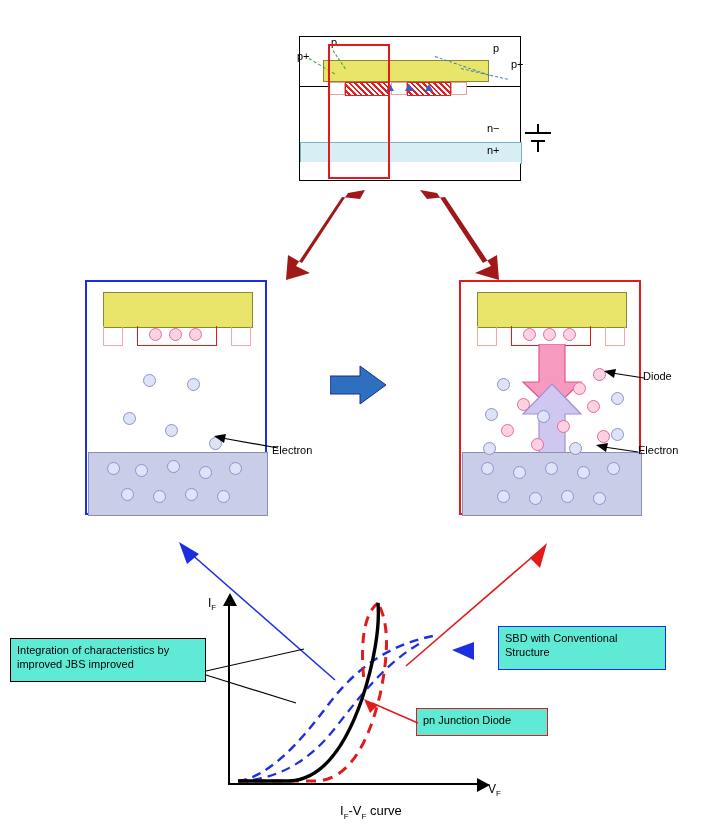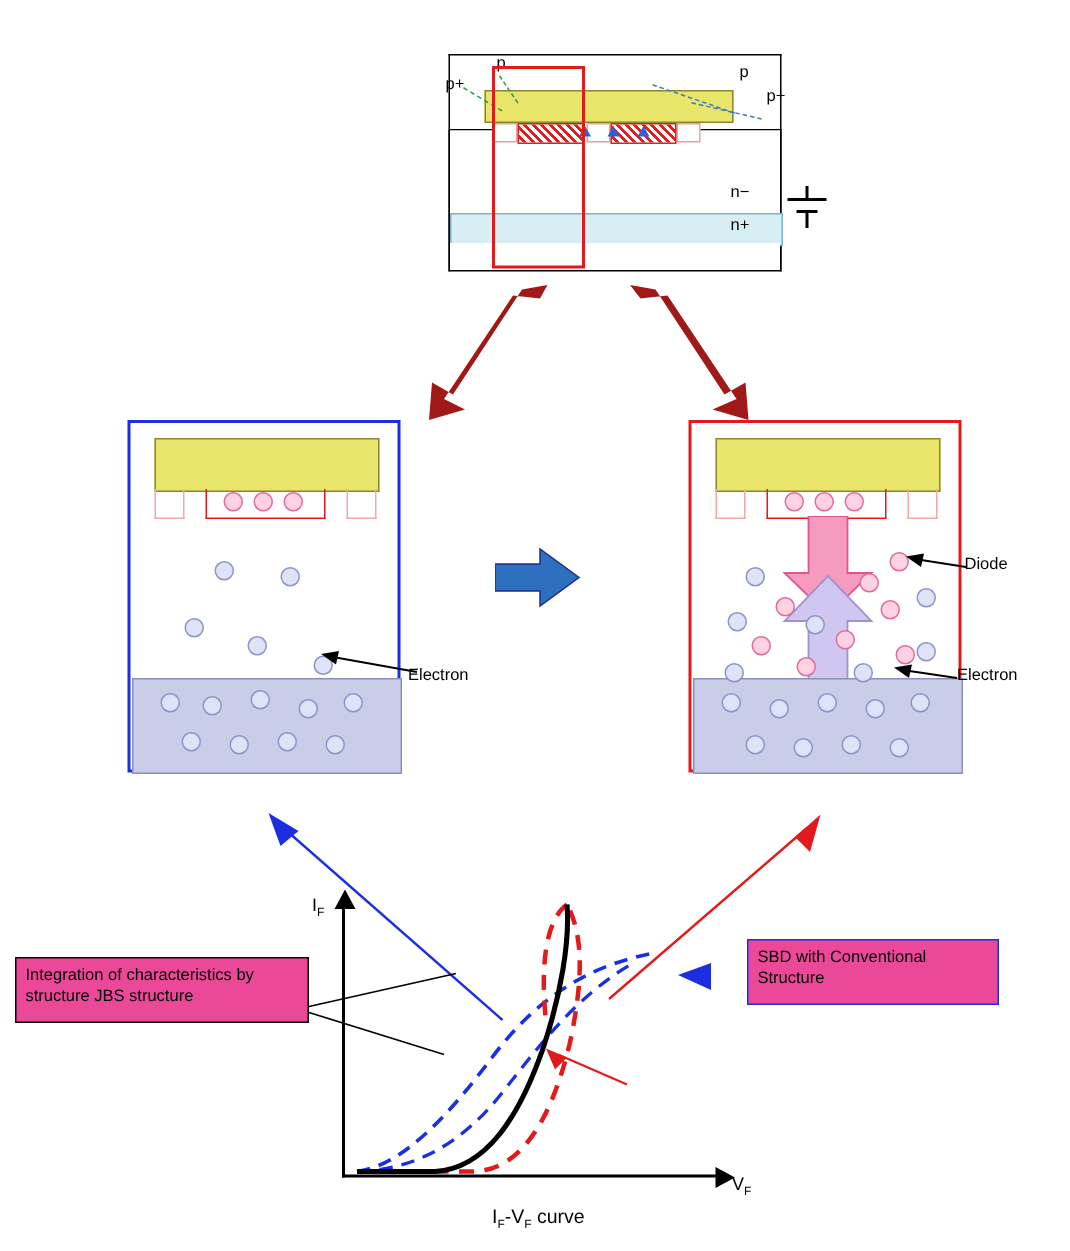--- a/index.html
+++ b/index.html
@@ -38,21 +38,21 @@
   .panel-sub{background:#c9cde8;border:1px solid #8b90bb;}
   .e-dot{position:absolute;width:11px;height:11px;border-radius:50%;
          background:#dfe3f7;border:1px solid #8b93c9;}
   .h-dot{position:absolute;width:11px;height:11px;border-radius:50%;
          background:#ffd2e2;border:1px solid #e06aa0;}
   .callout{font-size:11px;}
 
   
   #iv-chart{left:0px;top:545px;width:713px;height:289px;}
   .axis{position:absolute;background:#000;}
-  .box-label{position:absolute;box-sizing:border-box;background:#ec4899;
+  .box-label{position:absolute;box-sizing:border-box;background:#5eead4;
              font-size:11px;line-height:1.25;padding:5px 6px;}
   .box-black{border:1.2px solid #000;}
   .box-blue{border:1.4px solid #1b2fe1;}
   .box-red{border:1.4px solid #e11b1b;}
   .caption{position:absolute;font-size:13px;}
 </style>
 </head>
 <body>
 
 <div class="abs" id="top-device">
@@ -257,35 +257,38 @@
 
     <path d="M10 186 C 48 185, 80 168, 108 132 C 136 96, 160 66, 196 46" fill="none" stroke="#1b2fe1" stroke-width="2.2" stroke-dasharray="9,6"></path>
 
     <path d="M10 186 L 88 186 C 120 185, 140 150, 152 100 C 160 62, 162 30, 150 8" fill="none" stroke="#e11b1b" stroke-width="3" stroke-dasharray="10,7"></path>
     <path d="M150 8 C 136 18, 132 48, 136 86" fill="none" stroke="#e11b1b" stroke-width="3" stroke-dasharray="10,7"></path>
 
     <path d="M10 186 L 62 186 C 96 184, 118 150, 134 104 C 146 68, 152 32, 150 8" fill="none" stroke="#000" stroke-width="3.4"></path>
   </svg>
 
   <div class="box-label box-black" style="left:10px;top:93px;width:196px;height:44px;">
-    <span>Integration of characteristics by structure JBS structure</span>
+    <span>Integration of characteristics by improved JBS improved</span>
   </div>
   <svg class="abs" style="left:200px;top:100px;width:110px;height:62px;" viewBox="0 0 110 62">
     <line x1="6" y1="26" x2="104" y2="4" stroke="#000" stroke-width="1.1"></line>
     <line x1="6" y1="30" x2="96" y2="58" stroke="#000" stroke-width="1.1"></line>
   </svg>
 
   <div class="box-label box-blue" style="left:498px;top:81px;width:168px;height:44px;color:#000;">
     <span>SBD with Conventional Structure</span>
   </div>
   <svg class="abs" style="left:452px;top:95px;width:50px;height:24px;" viewBox="0 0 50 24">
     <polygon points="0,10 22,2 22,20" fill="#1b2fe1"></polygon>
   </svg>
 
+  <div class="box-label box-red" style="left:416px;top:163px;width:132px;height:28px;">
+    <span>pn Junction Diode</span>
+  </div>
   <svg class="abs" style="left:362px;top:152px;width:58px;height:44px;" viewBox="0 0 58 44">
     <line x1="56" y1="26" x2="10" y2="6" stroke="#e11b1b" stroke-width="1.4"></line>
     <polygon points="2,2 16,8 8,16" fill="#e11b1b"></polygon>
   </svg>
 
-  <div class="caption" style="left:328px;top:258px;">
+  <div class="caption" style="left:340px;top:258px;">
     I<span class="sub">F</span>-V<span class="sub">F</span> curve
   </div>
 </div>
 
 </body></html>

